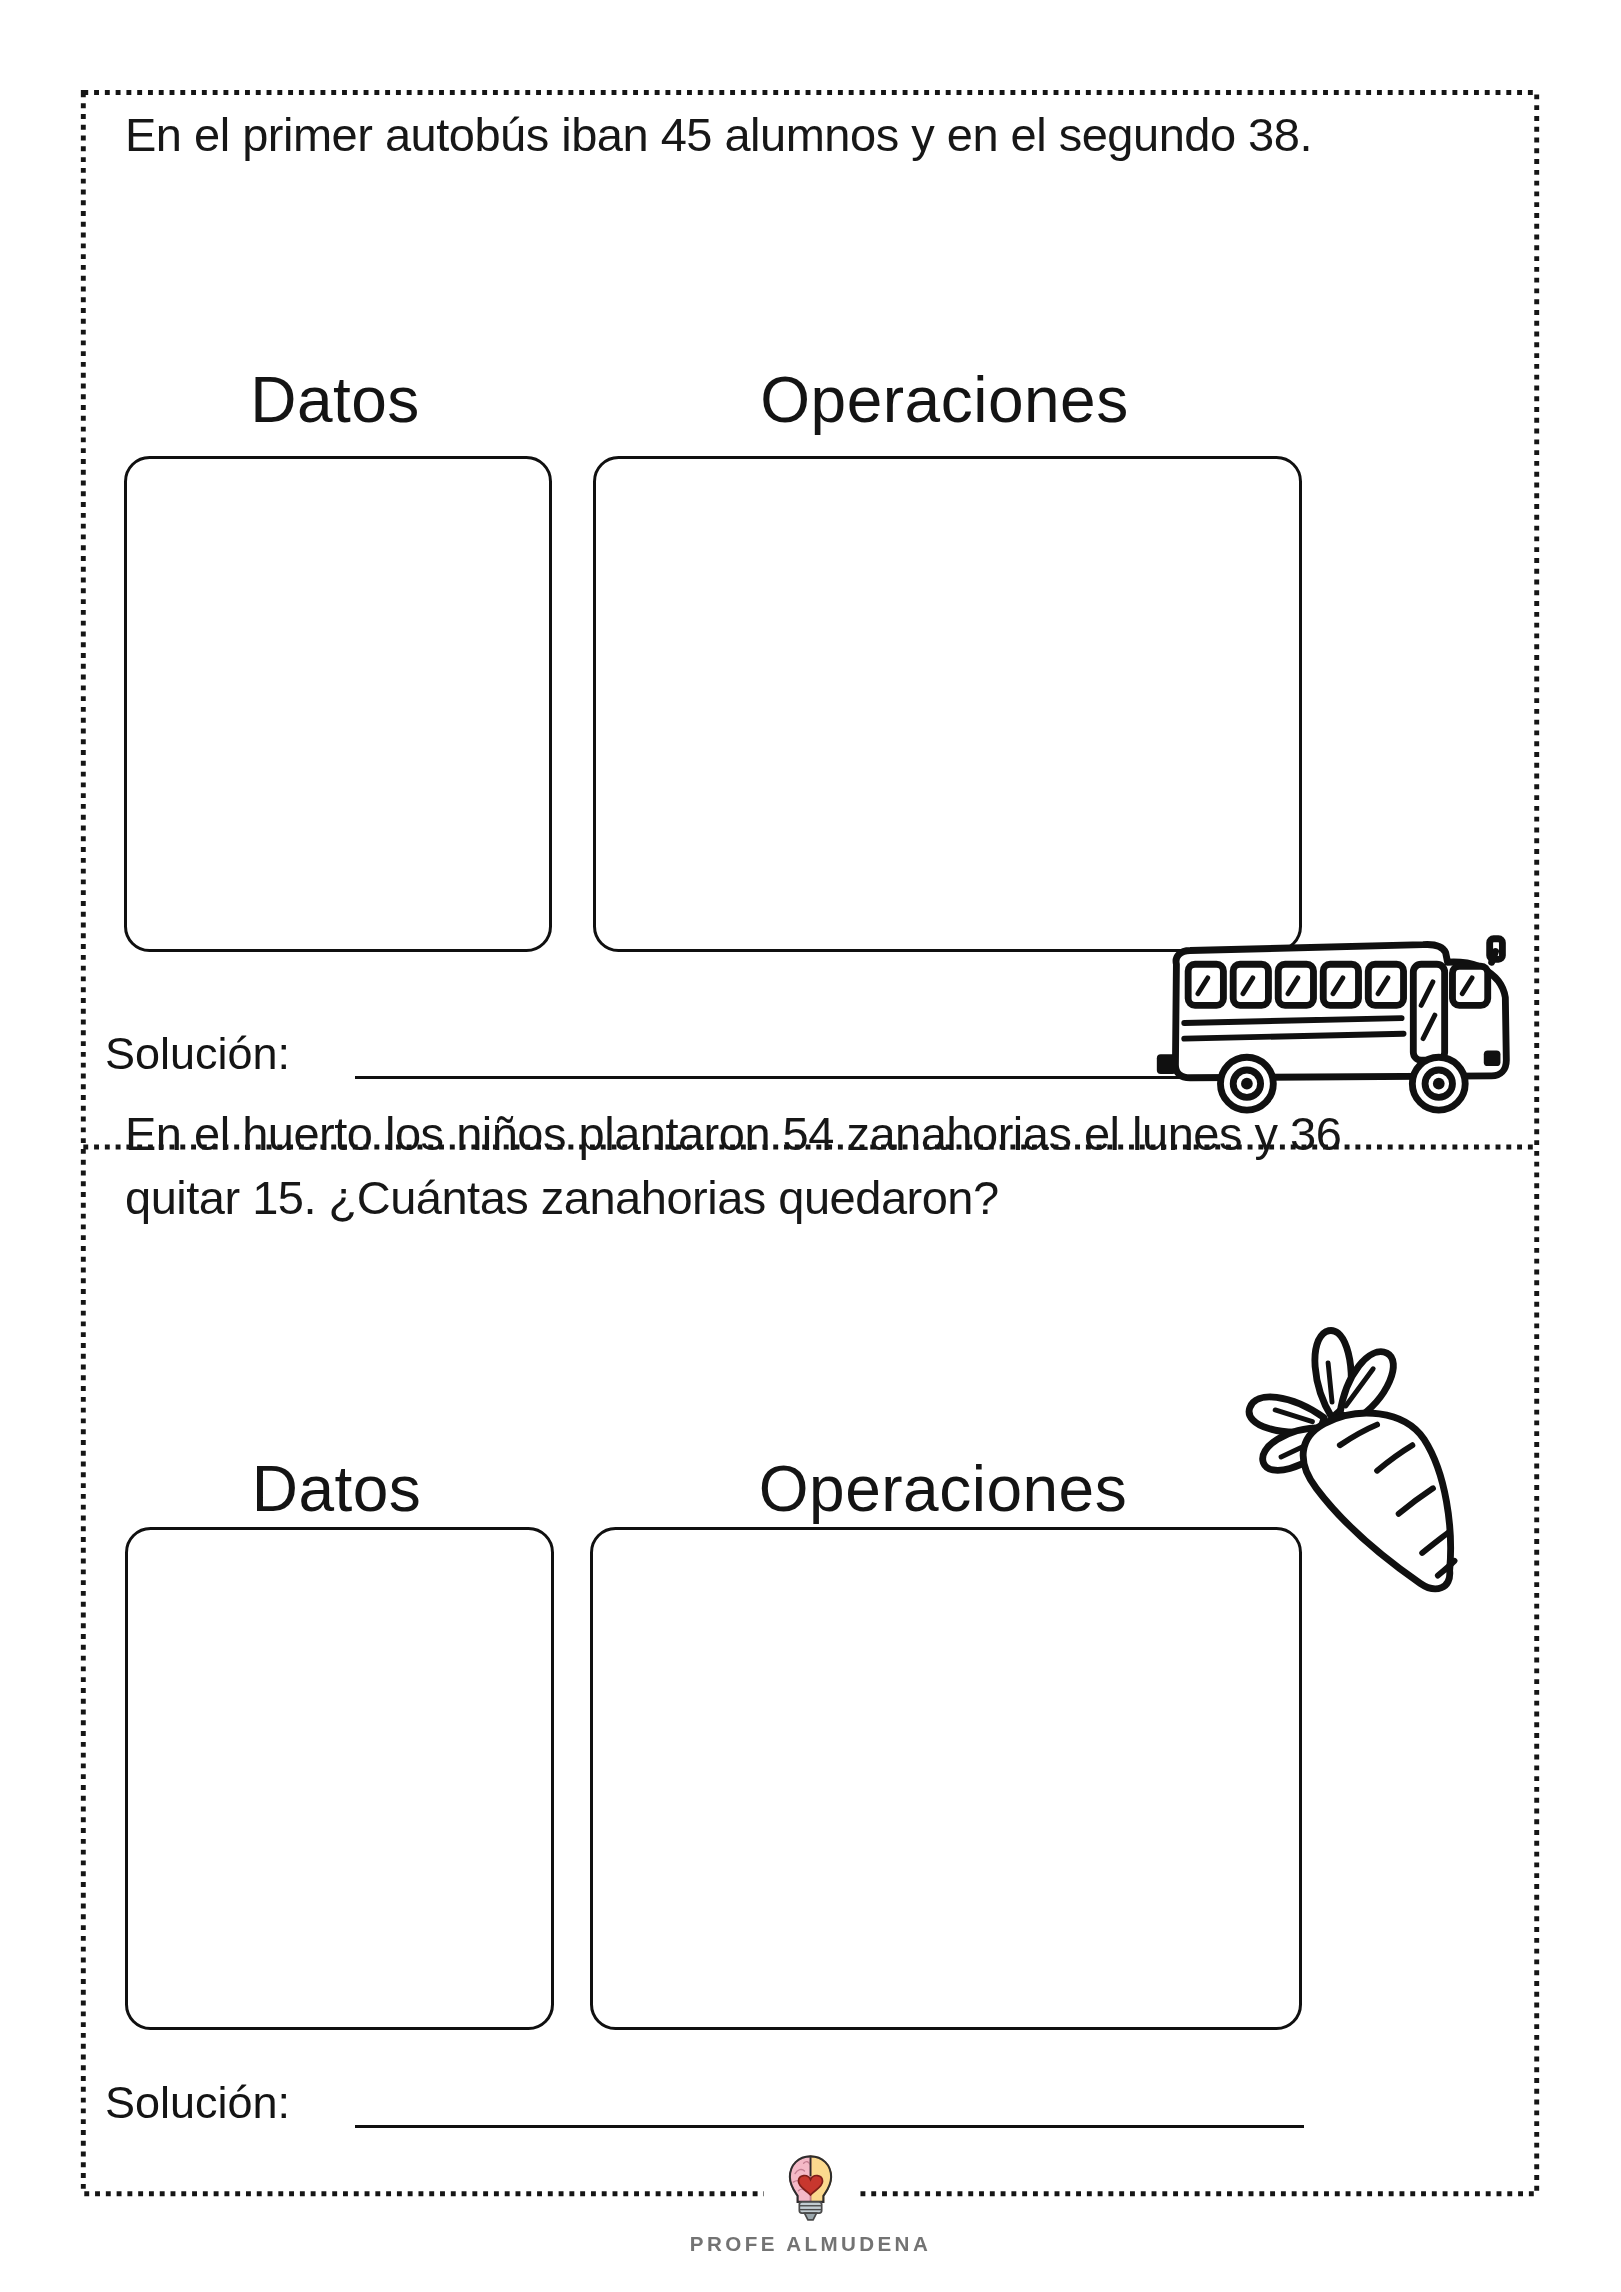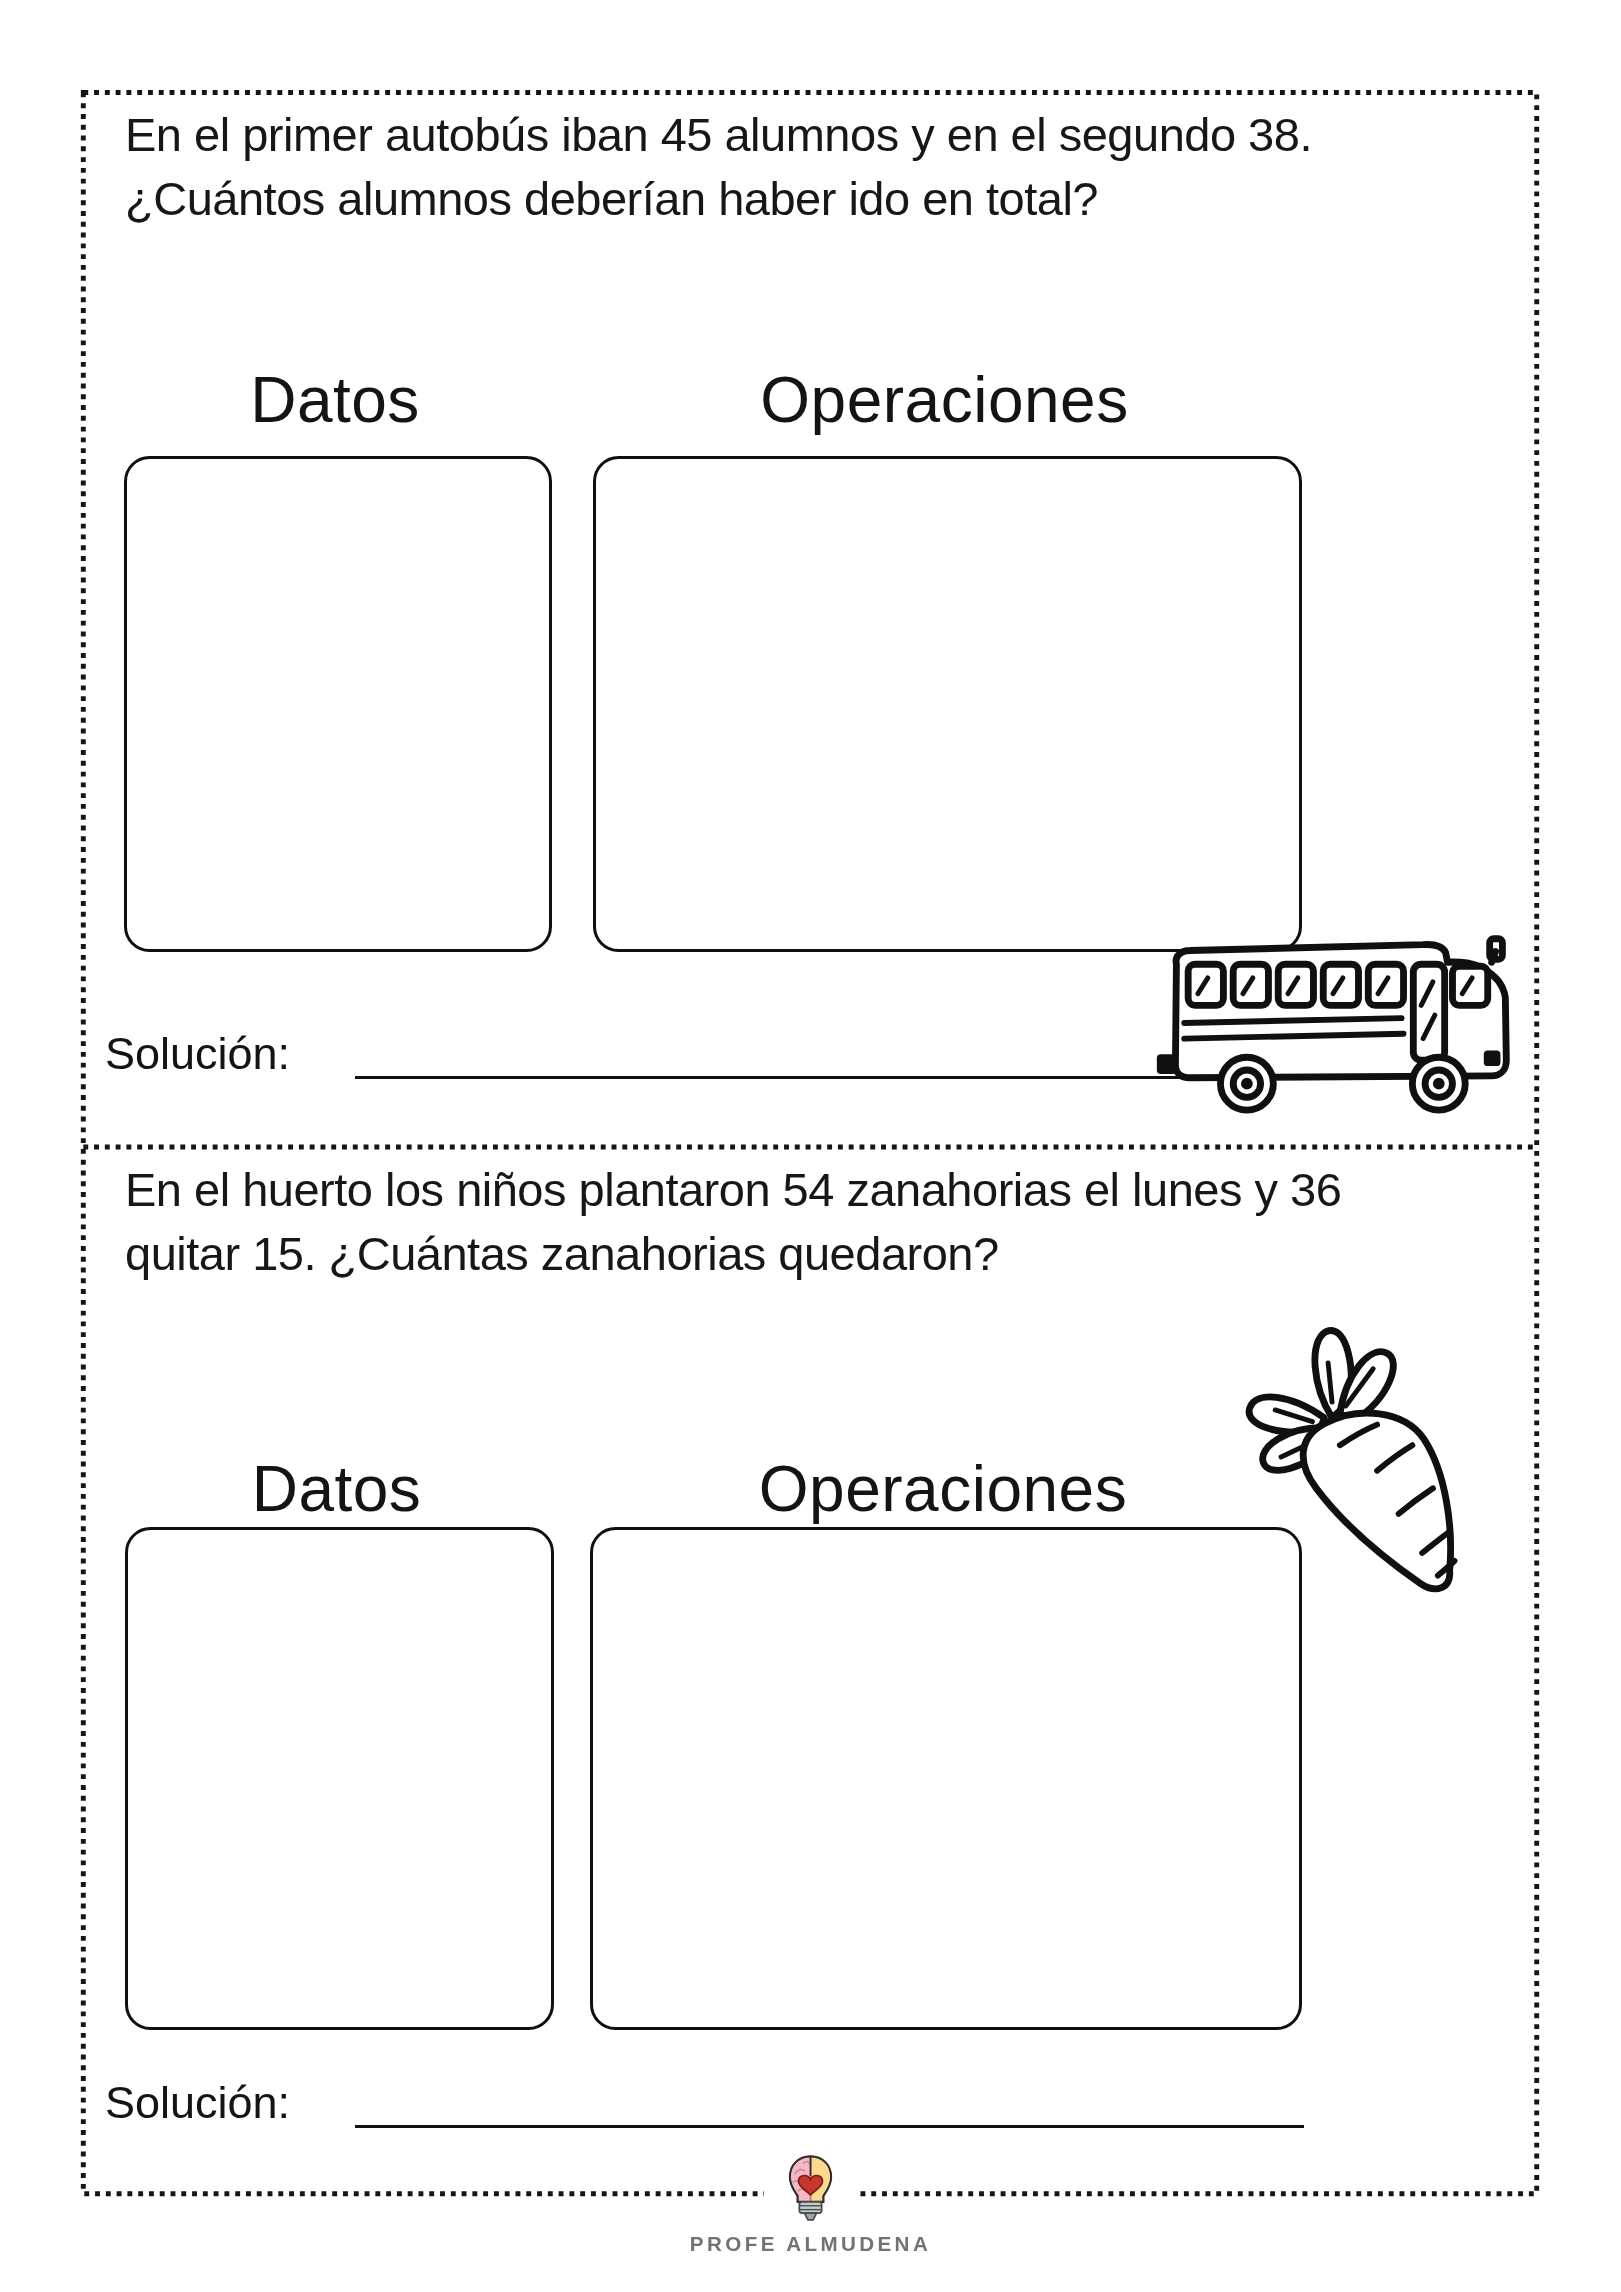--- a/index.html
+++ b/index.html
@@ -25,21 +25,20 @@
 <div id="page">
 
   <svg class="abs" style="left:0;top:0;z-index:0;" width="1621" height="2293" viewBox="0 0 1654 2339">
     <rect x="85" y="94" width="1483" height="2144" fill="none" stroke="#151515" stroke-width="5" stroke-dasharray="5 6"></rect>
     <line x1="85" y1="1170" x2="1568" y2="1170" stroke="#151515" stroke-width="5" stroke-dasharray="5 6"></line>
   </svg>
 
   <div>
     <div class="abs problem" style="left:125px;top:103px;">
       <div>En el primer autobús iban 45 alumnos y en el segundo 38.</div>
-      <div>¿Cuántos alumnos deberían haber ido en total?</div>
     </div>
 
     <div class="abs col-label" style="left:124px;top:365px;width:422px;">Datos</div>
     <div class="abs col-label" style="left:593px;top:365px;width:703px;">Operaciones</div>
 
     <div class="answer-box" style="left:124px;top:456px;width:422px;height:490px;"></div>
     <div class="answer-box" style="left:593px;top:456px;width:703px;height:490px;"></div>
 
     <div class="sol-row" style="left:105px;top:1027px;width:1199px;">
       <span class="sol-label">Solución:</span>
@@ -80,21 +79,21 @@
         <circle cx="100" cy="158" r="14" fill="#ffffff"></circle>
         <circle cx="100" cy="158" r="6" fill="#101010" stroke="none"></circle>
         <circle cx="296" cy="158" r="27" fill="#ffffff"></circle>
         <circle cx="296" cy="158" r="14" fill="#ffffff"></circle>
         <circle cx="296" cy="158" r="6" fill="#101010" stroke="none"></circle>
       </g>
     </svg>
   </div>
 
   <div>
-    <div class="abs problem" style="left:125px;top:1158px;">
+    <div class="abs problem" style="left:125px;top:1102px;">
       <div>En el huerto los niños plantaron 54 zanahorias el lunes y 36</div>
       <div>quitar 15. ¿Cuántas zanahorias quedaron?</div>
     </div>
 
     <div class="abs col-label" style="left:125px;top:1454px;width:423px;">Datos</div>
     <div class="abs col-label" style="left:590px;top:1454px;width:706px;">Operaciones</div>
 
     <div class="answer-box" style="left:125px;top:1527px;width:423px;height:497px;"></div>
     <div class="answer-box" style="left:590px;top:1527px;width:706px;height:497px;"></div>
 

